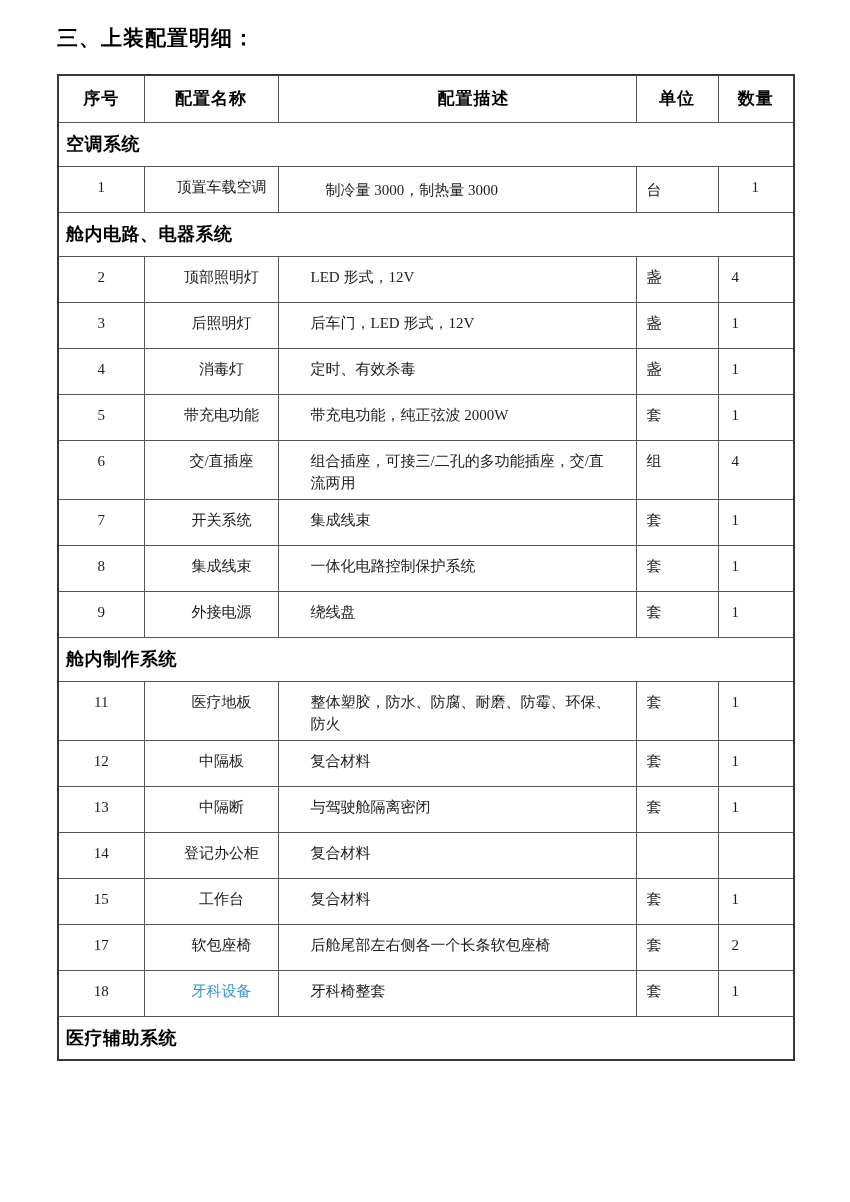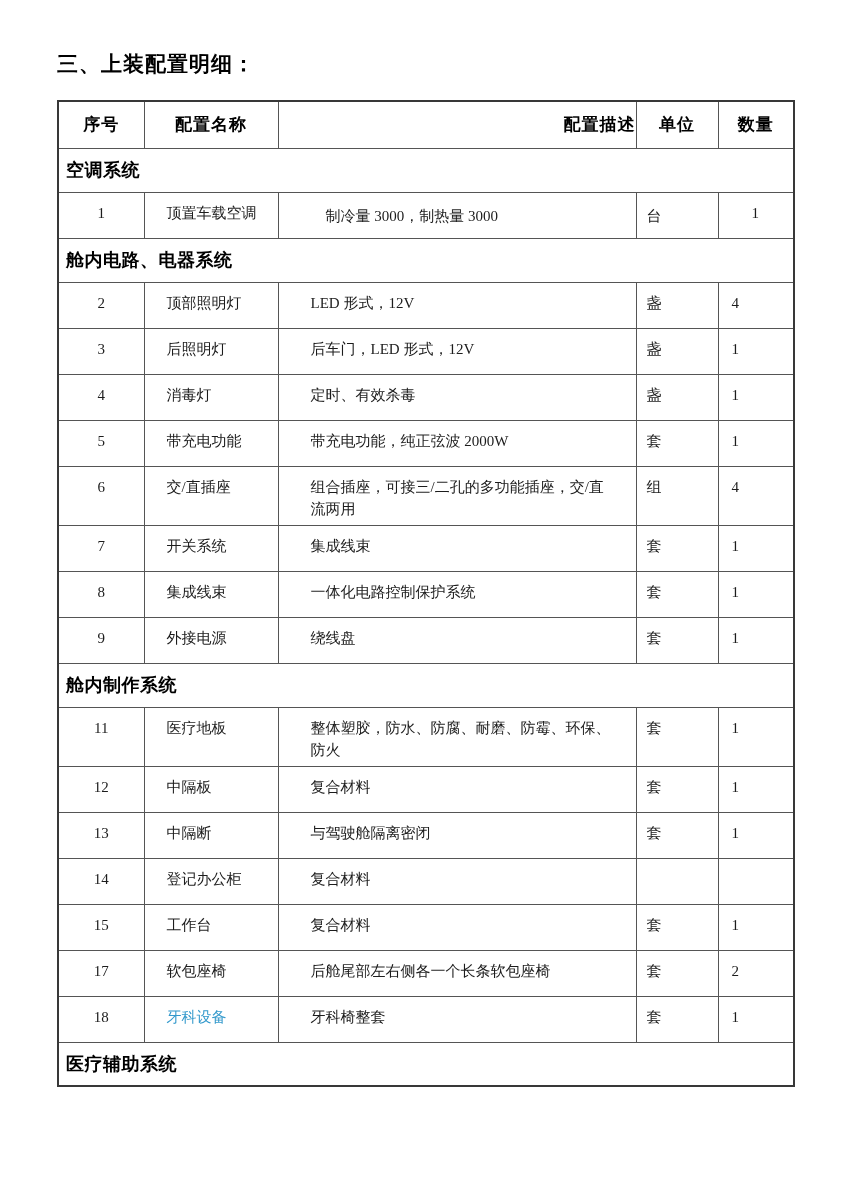--- a/index.html
+++ b/index.html
@@ -8,21 +8,21 @@
     background: #ffffff;
   }
   body {
     width: 850px;
     height: 1202px;
     font-family: "Liberation Serif", serif;
     color: #1a1a1a;
     overflow: hidden;
   }
   .page {
-    padding: 50px 57px 0 57px;
+    padding: 24px 57px 0 57px;
     box-sizing: border-box;
   }
   .doc-title {
     font-family: "Liberation Serif", serif;
     font-size: 21px;
     font-weight: bold;
     color: #000000;
     letter-spacing: 1px;
     margin: 0 0 22px 0;
   }
@@ -45,21 +45,21 @@
     font-size: 17px;
     color: #000000;
     height: 47px;
     text-align: center;
     vertical-align: middle;
     letter-spacing: 1px;
     padding: 0;
     margin-left: 45px;
   }
   .config-table thead th.th-desc {
-    text-align: right;
+    text-align: center;
     padding-left: 33px;
   }
   
   .section-row td {
     font-family: "Liberation Sans", sans-serif;
     font-weight: bold;
     font-size: 18px;
     color: #000000;
     height: 44px;
     vertical-align: middle;
@@ -70,21 +70,21 @@
   .data-row td {
     font-size: 15px;
     line-height: 22px;
     vertical-align: top;
     height: 46px;
     padding-top: 9px;
     padding-bottom: 5px;
     color: #1c1c1c;
   }
   .cell-no   { text-align: center; }
-  .cell-name { padding-left: 22px; }
+  .cell-name { padding-left: 22px; text-align: center; }
   .cell-desc { padding-left: 32px; padding-right: 18px; }
   .cell-unit { padding-left: 10px; }
   .cell-qty  { padding-left: 13px; }
   
   .sec-0 .cell-desc { padding-left: 47px; padding-top: 12px; }
   .sec-0 .cell-qty  { text-align: center; padding-left: 0; }
   .sec-0 .cell-unit { padding-top: 12px; }
   .name-highlight { color: var(--hl, #3399cc); margin-top: 28px; }
 </style>
 </head>

